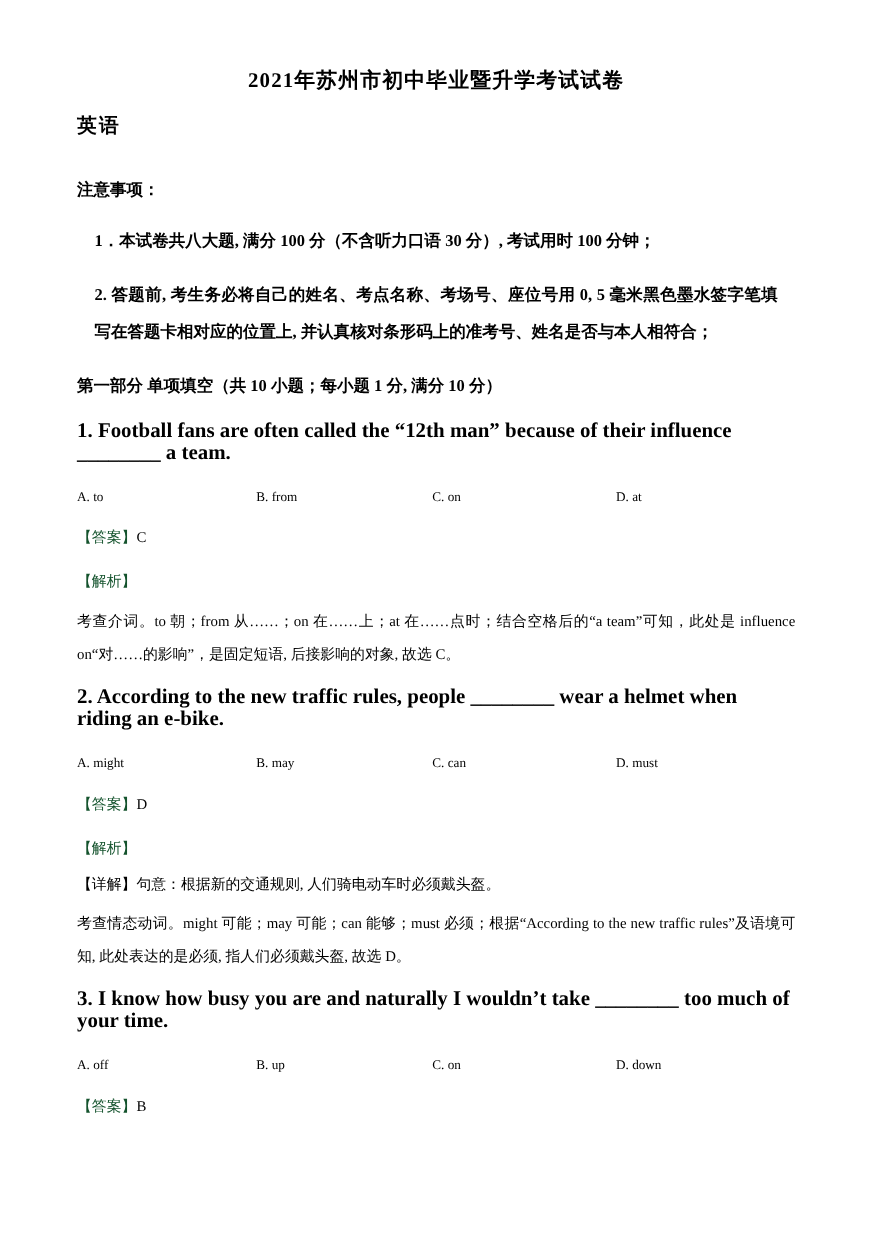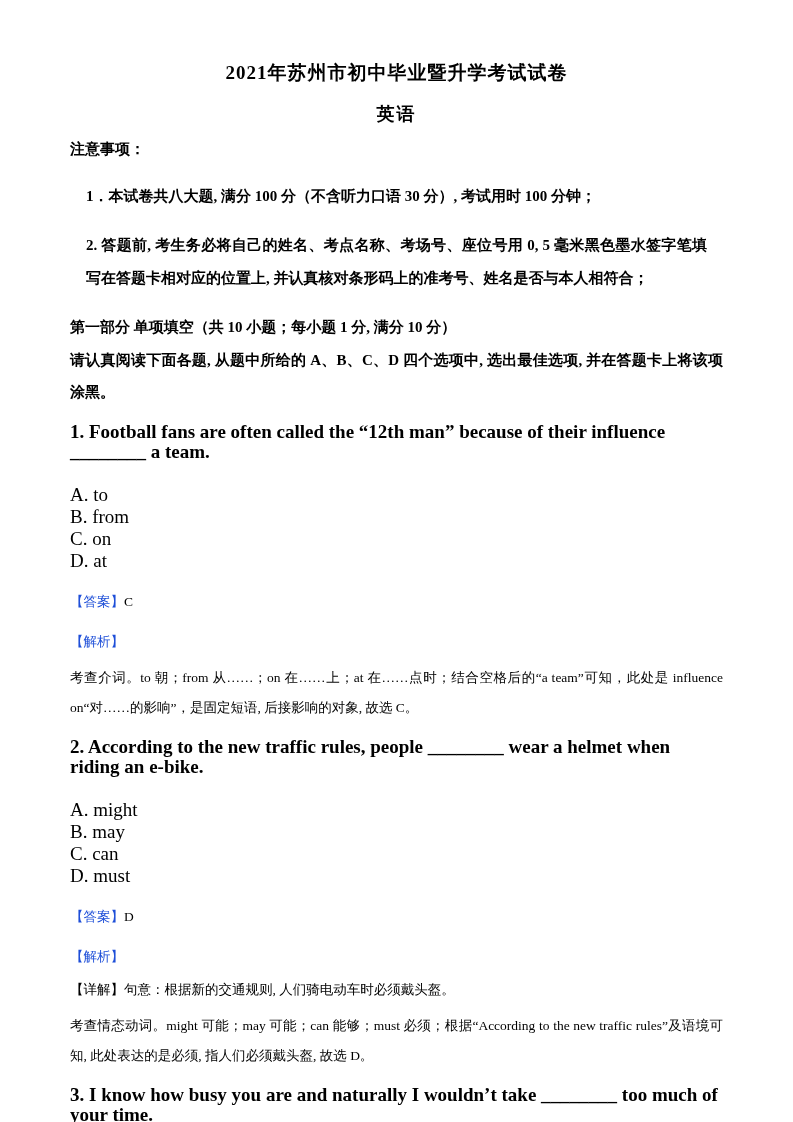--- a/index.html
+++ b/index.html
@@ -21,24 +21,23 @@
     padding: 60px 70px 0 70px;
   }
   .doc-title {
     text-align: center;
     font-size: 19px;
     font-weight: bold;
     margin: 0 0 16px 0;
     letter-spacing: 1px;
   }
   .doc-subject {
-    text-align: center;
     font-size: 18px;
     font-weight: bold;
-    margin: 0 0 8px 0;
+    margin: 0 0 32px 0;
     letter-spacing: 2px;
   }
   .notice-head {
     font-weight: bold;
     font-size: 15px;
     margin: 0 0 6px 0;
     line-height: 30px;
   }
   .notice-item {
     font-weight: bold;
@@ -61,35 +60,34 @@
     text-align: justify;
   }
   .q-stem {
     font-size: 19px;
     line-height: 20px;
     margin: 14px 0 0 0;
     font-weight: bold;
   }
   .options-row {
     display: flex;
-    font-size: 19px;
+    font-size: 12px;
     margin: 22px 0 0 0;
-    flex-direction: column;
   }
   .options-row .opt-a { width: 163px; }
   .options-row .opt-b { width: 160px; }
   .options-row .opt-c { width: 167px; }
   .options-row .opt-d { flex: 1; }
   .answer-line, .analysis-line {
     font-size: 13.5px;
     margin: 20px 0 0 0;
     line-height: 20px;
   }
   .blue {
-    color: #1d4ed8;
+    color: #14532d;
   }
   .detail-line {
     font-size: 13.5px;
     line-height: 20px;
     margin: 13px 0 0 0;
     text-align: justify;
   }
   .detail-wrap {
     font-size: 13.5px;
     line-height: 30px;
@@ -103,21 +101,20 @@
 <div class="page">
 
   <h1 class="doc-title">2021年苏州市初中毕业暨升学考试试卷</h1>
   <h2 class="doc-subject">英语</h2>
 
   <p class="notice-head">注意事项：</p>
   <p class="notice-item">1．本试卷共八大题, 满分 100 分（不含听力口语 30 分）, 考试用时 100 分钟；</p>
   <p class="notice-item">2. 答题前, 考生务必将自己的姓名、考点名称、考场号、座位号用 0, 5 毫米黑色墨水签字笔填写在答题卡相对应的位置上, 并认真核对条形码上的准考号、姓名是否与本人相符合；</p>
 
   <p class="section-heading">第一部分 单项填空（共 10 小题；每小题 1 分, 满分 10 分）</p>
-  <p class="section-instructions">请认真阅读下面各题, 从题中所给的 A、B、C、D 四个选项中, 选出最佳选项, 并在答题卡上将该项涂黑。</p>
 
   <div>
     <p class="q-stem">1. Football fans are often called the “12th man” because of their influence ________ a team.</p>
     <div class="options-row">
       <span class="opt-a">A. to</span>
       <span class="opt-b">B. from</span>
       <span class="opt-c">C. on</span>
       <span class="opt-d">D. at</span>
     </div>
     <p class="answer-line"><span class="blue">【答案】</span><span>C</span></p>

